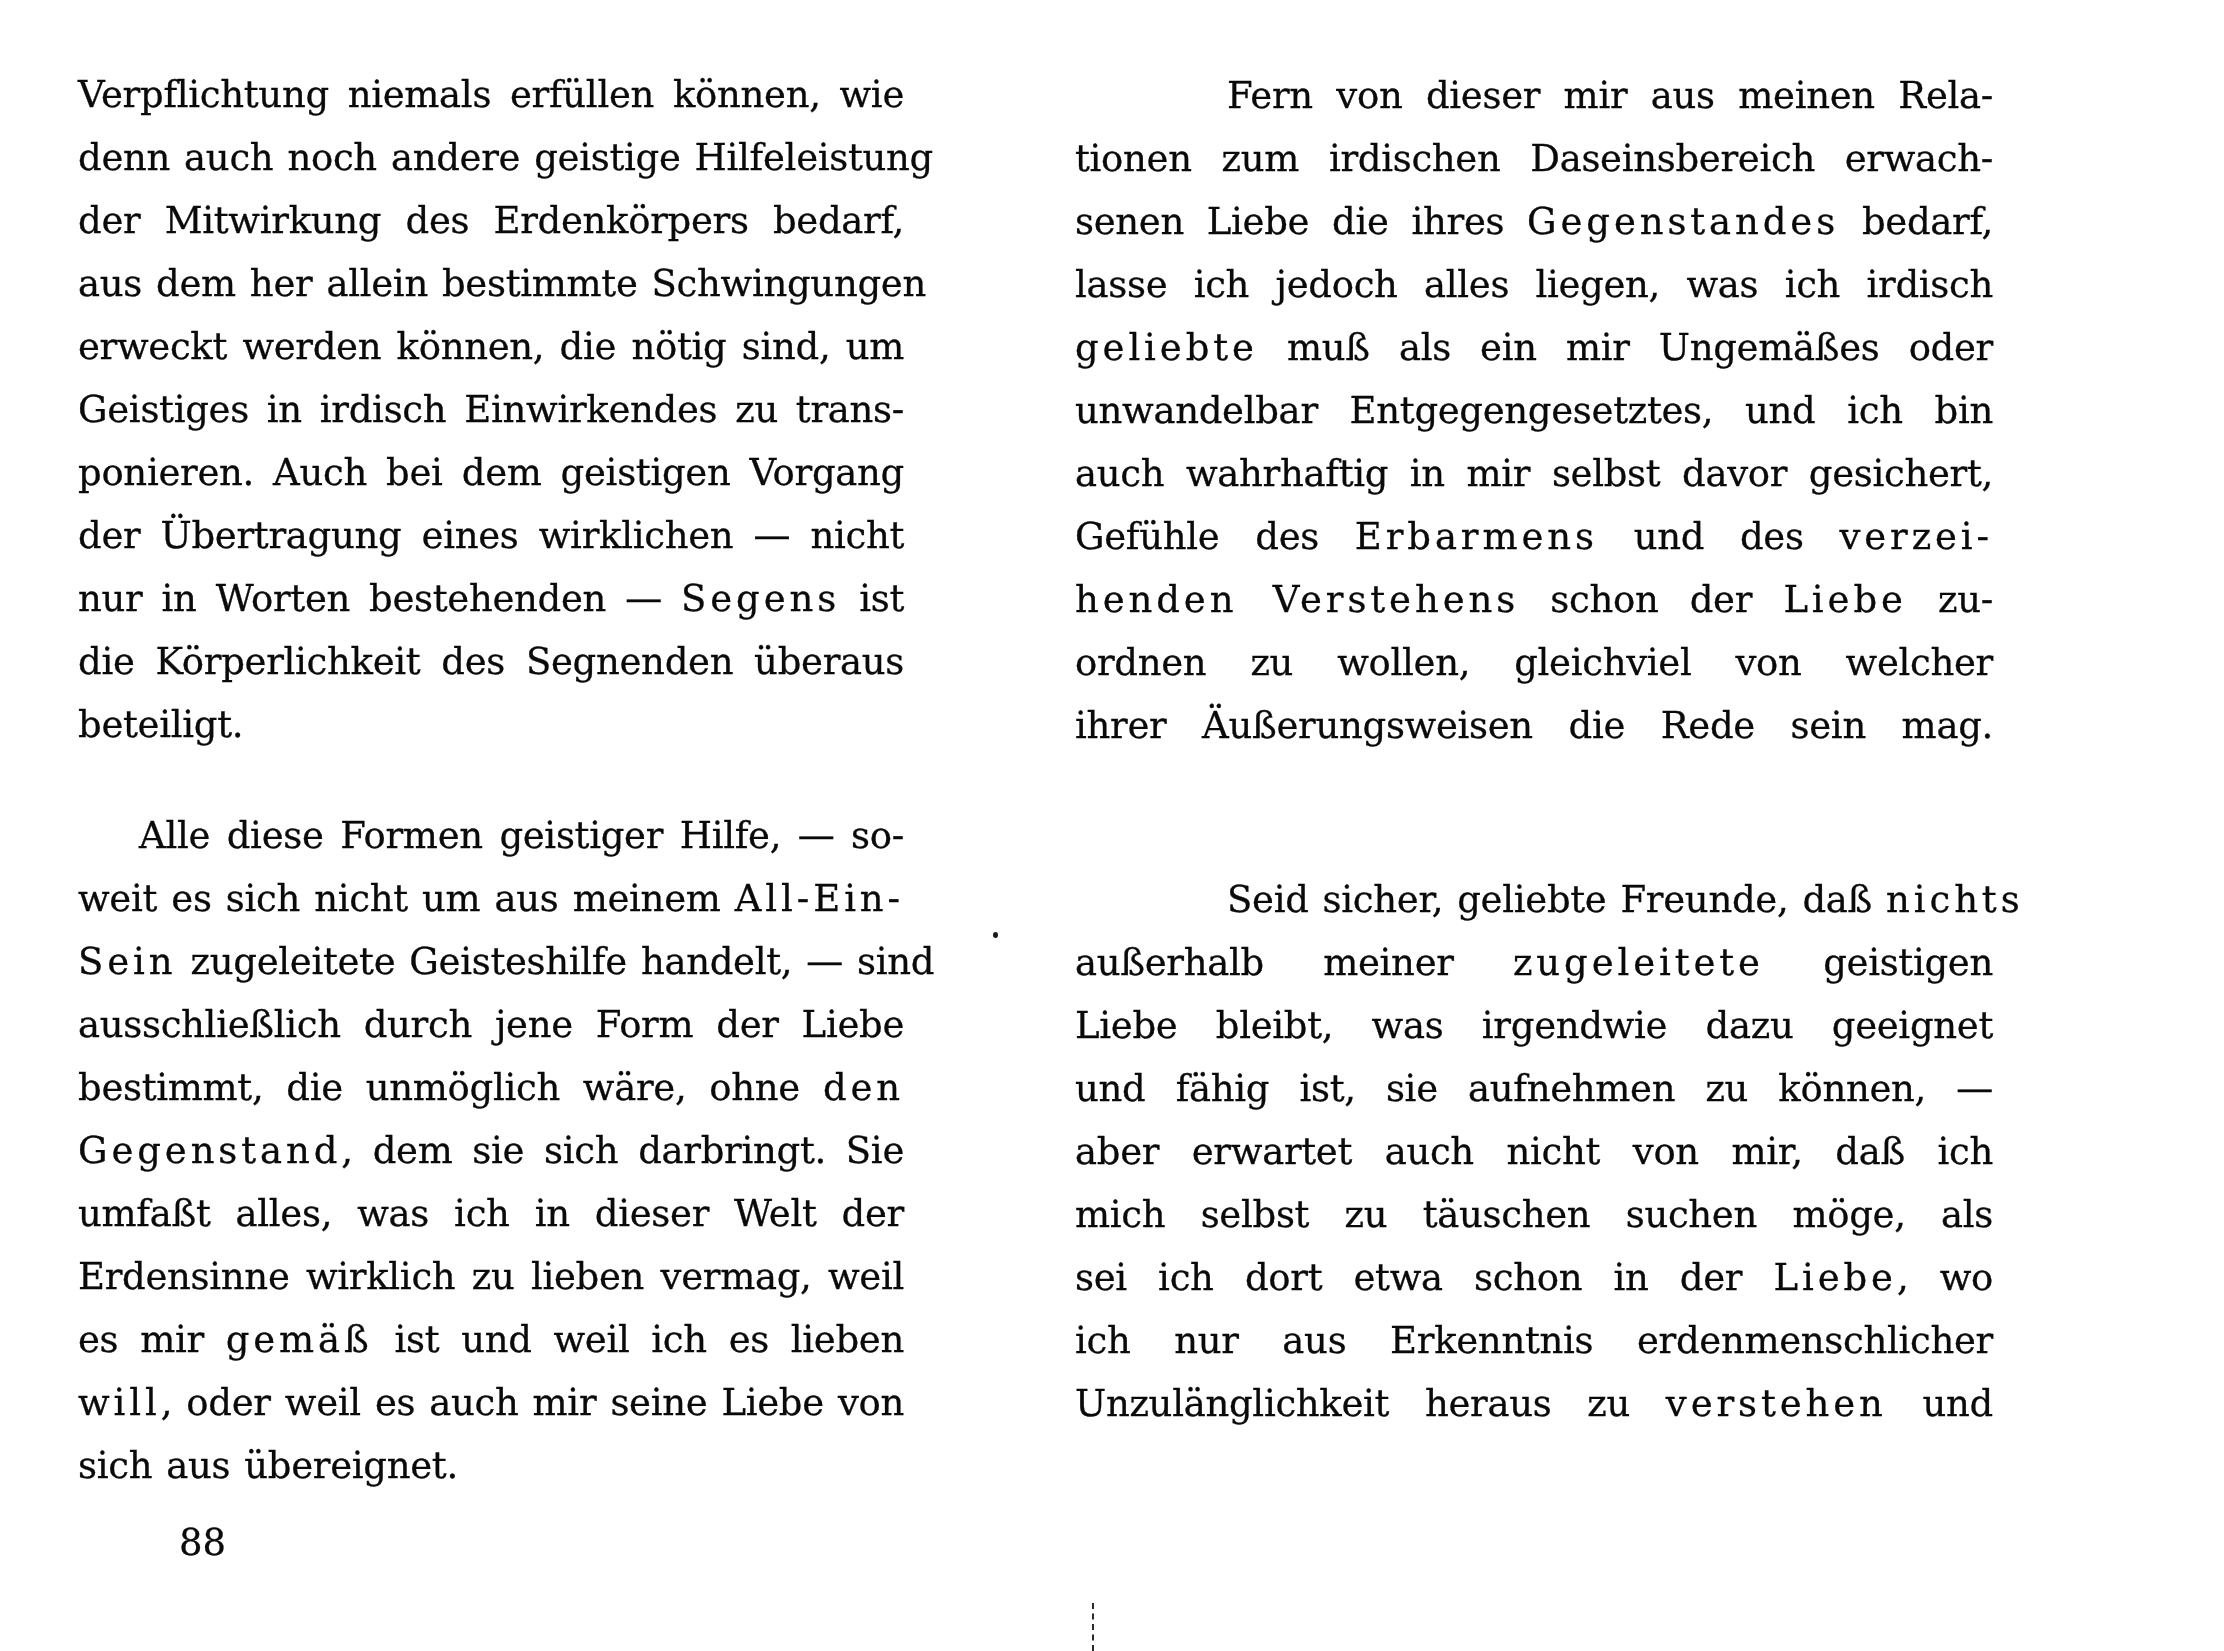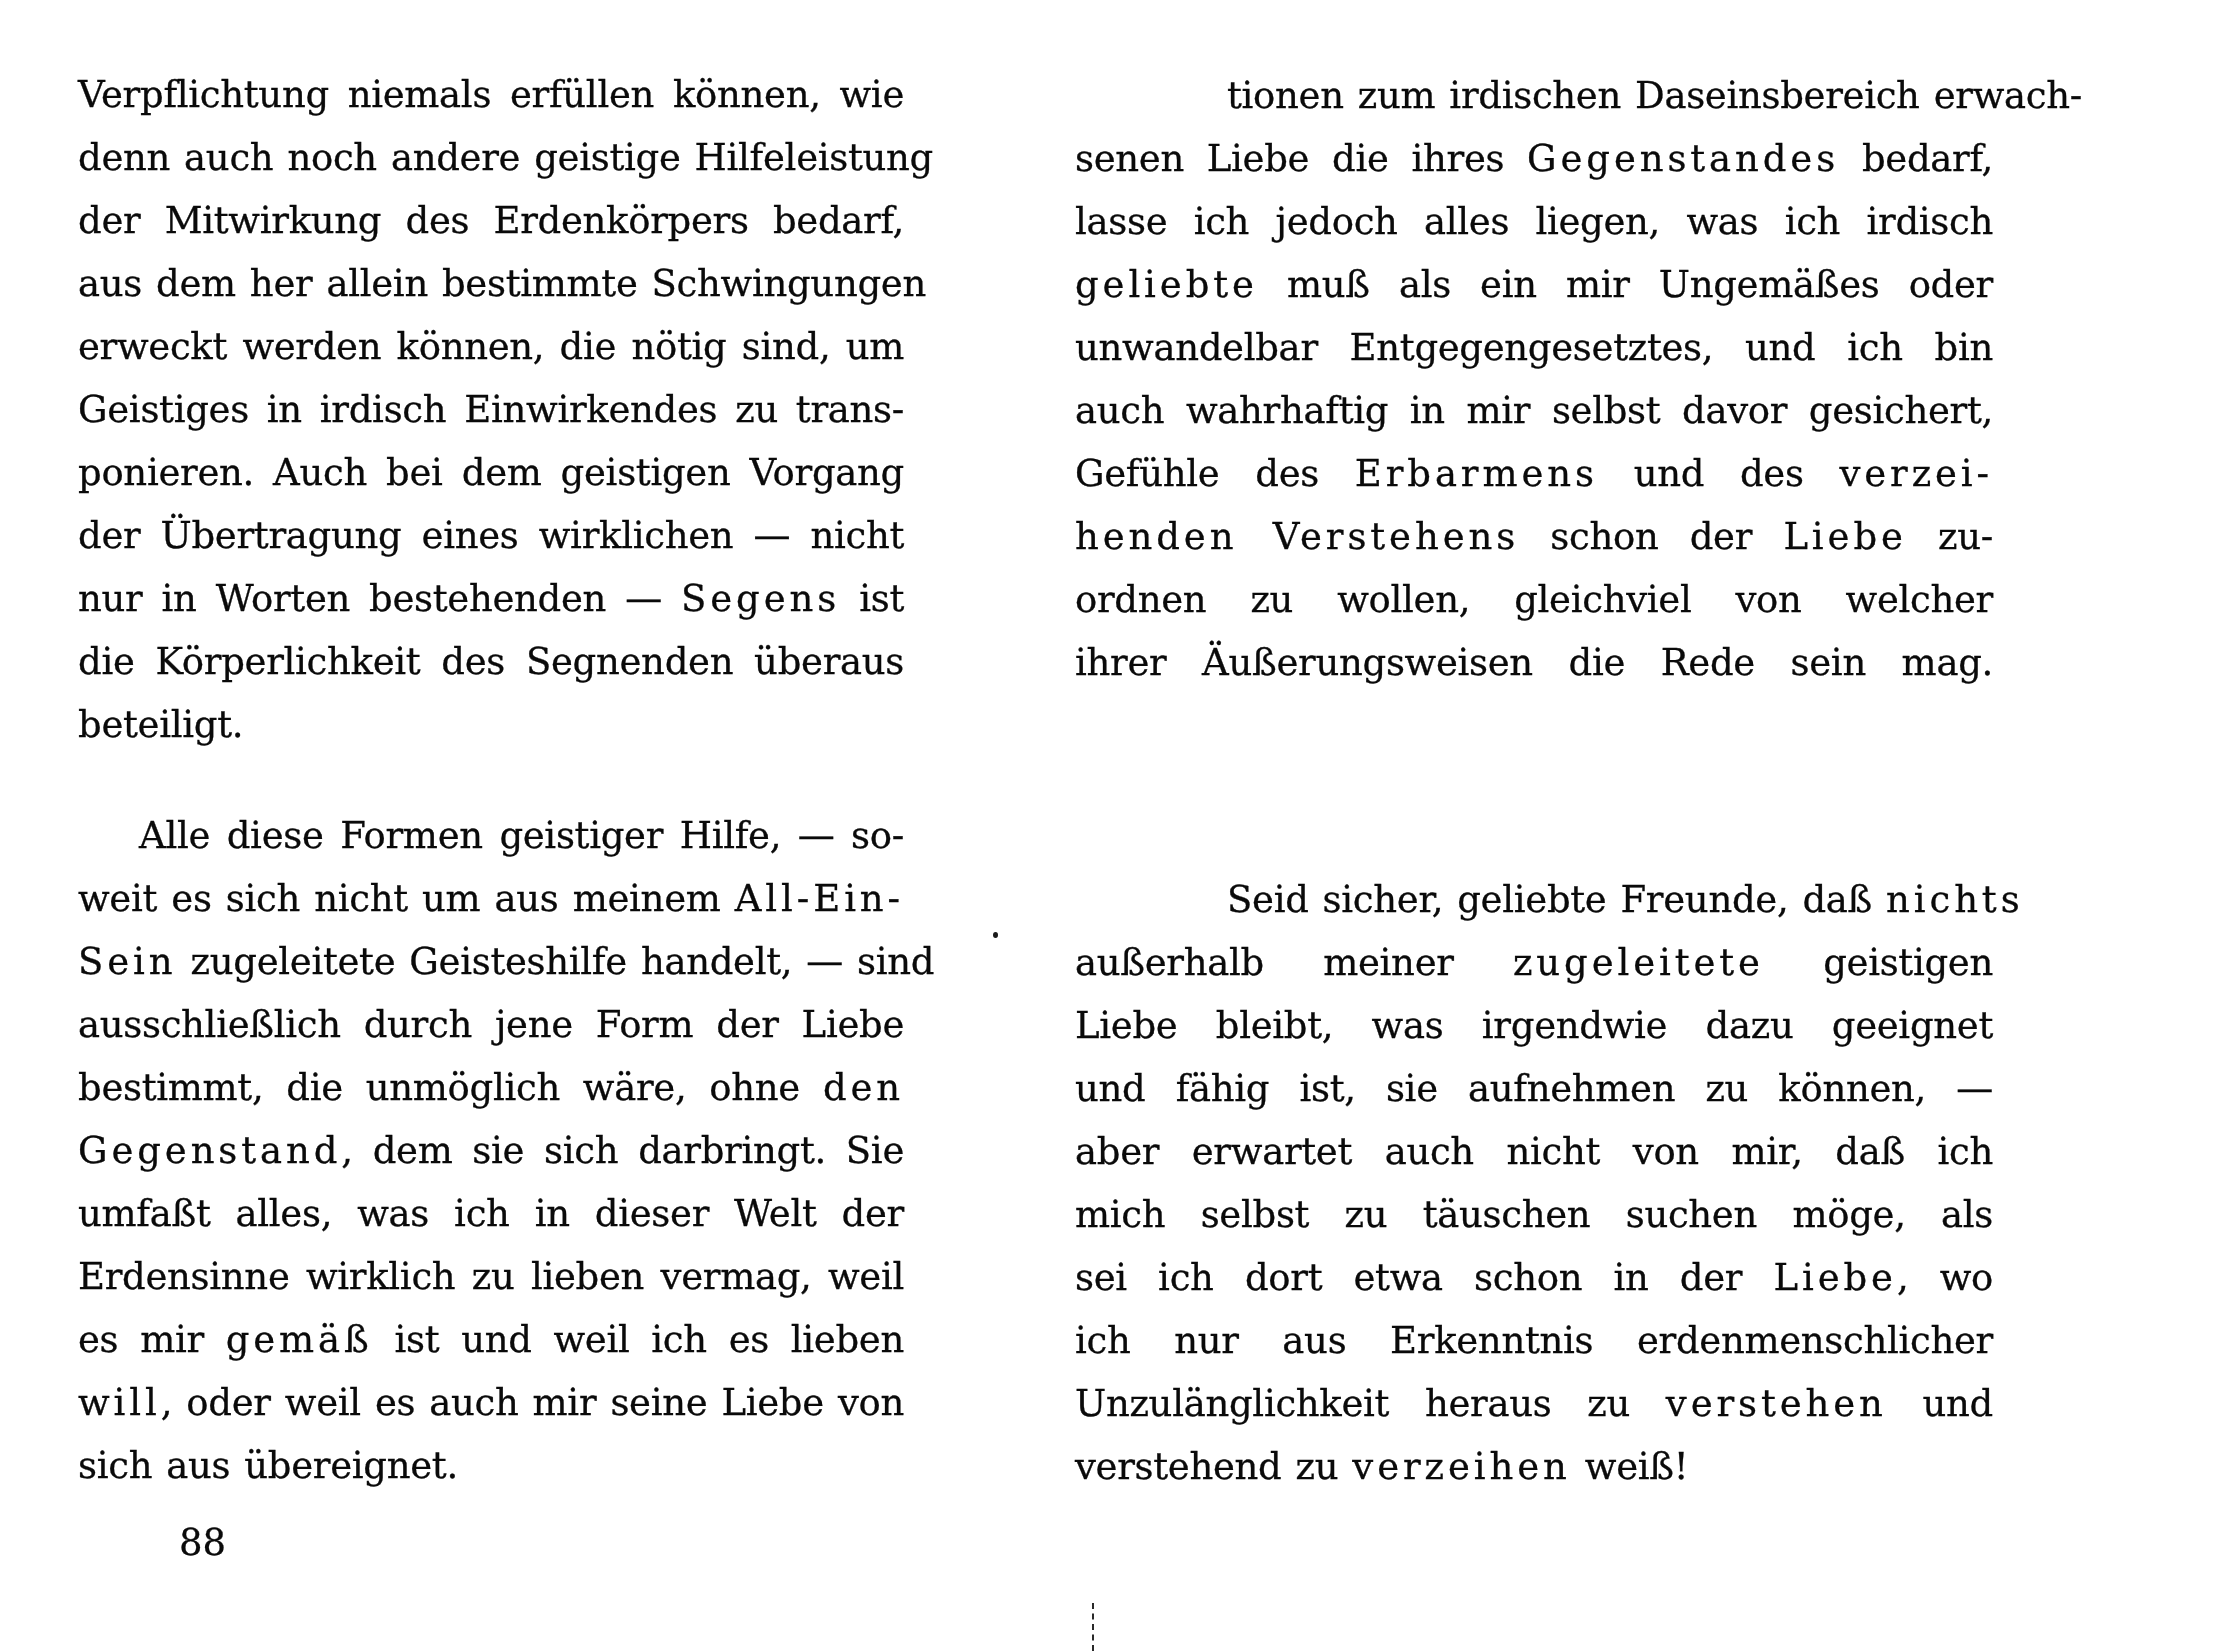--- a/index.html
+++ b/index.html
@@ -94,20 +94,21 @@
         <div class="line"><span class="">Erdensinne wirklich zu lieben vermag, weil</span></div>
         <div class="line"><span class="">es mir </span><span class="sp">gemäß</span><span class=""> ist und weil ich es lieben</span></div>
         <div class="line"><span class="sp">will</span><span class="">, oder weil es auch mir seine Liebe von</span></div>
         <div class="line end"><span class="">sich aus übereignet.</span></div>
       </div>
     <div class="page-number pn-left">88</div>
   </div>
 
   <div class="page page-right">
     <div class="para para-right-1 indent-lg">
+        <div class="line"><span class="">Fern von dieser mir aus meinen Rela-</span></div>
         <div class="line"><span class="">tionen zum irdischen Daseinsbereich erwach-</span></div>
         <div class="line"><span class="">senen Liebe die ihres </span><span class="sp">Gegenstandes</span><span class=""> bedarf,</span></div>
         <div class="line"><span class="">lasse ich jedoch alles liegen, was ich irdisch</span></div>
         <div class="line"><span class="sp">geliebte</span><span class=""> muß als ein mir Ungemäßes oder</span></div>
         <div class="line"><span class="">unwandelbar Entgegengesetztes, und ich bin</span></div>
         <div class="line"><span class="">auch wahrhaftig in mir selbst davor gesichert,</span></div>
         <div class="line"><span class="">Gefühle des </span><span class="sp">Erbarmens</span><span class=""> und des </span><span class="sp">verzei-</span></div>
         <div class="line"><span class="sp">henden Verstehens</span><span class=""> schon der </span><span class="sp">Liebe</span><span class=""> zu-</span></div>
         <div class="line"><span class="">ordnen zu wollen, gleichviel von welcher</span></div>
         <div class="line"><span class="">ihrer Äußerungsweisen die Rede sein mag.</span></div>
@@ -115,21 +116,20 @@
     <div class="para para-right-2 indent-lg">
         <div class="line"><span class="">Seid sicher, geliebte Freunde, daß </span><span class="sp">nichts</span></div>
         <div class="line"><span class="">außerhalb meiner </span><span class="sp">zugeleitete</span><span class=""> geistigen</span></div>
         <div class="line"><span class="">Liebe bleibt, was irgendwie dazu geeignet</span></div>
         <div class="line"><span class="">und fähig ist, sie aufnehmen zu können, —</span></div>
         <div class="line"><span class="">aber erwartet auch nicht von mir, daß ich</span></div>
         <div class="line"><span class="">mich selbst zu täuschen suchen möge, als</span></div>
         <div class="line"><span class="">sei ich dort etwa schon in der </span><span class="sp">Liebe</span><span class="">, wo</span></div>
         <div class="line"><span class="">ich nur aus Erkenntnis erdenmenschlicher</span></div>
         <div class="line"><span class="">Unzulänglichkeit heraus zu </span><span class="sp">verstehen</span><span class=""> und</span></div>
-        <div class="line end"><span class="">verstehend zu </span><span class="sp">verzeihen</span><span class=""> weiß!</span></div>
       </div>
 
   </div>
 
   <div class="artifact-dot"></div>
   <div class="artifact-mark"></div>
 
 </div>
 
 

